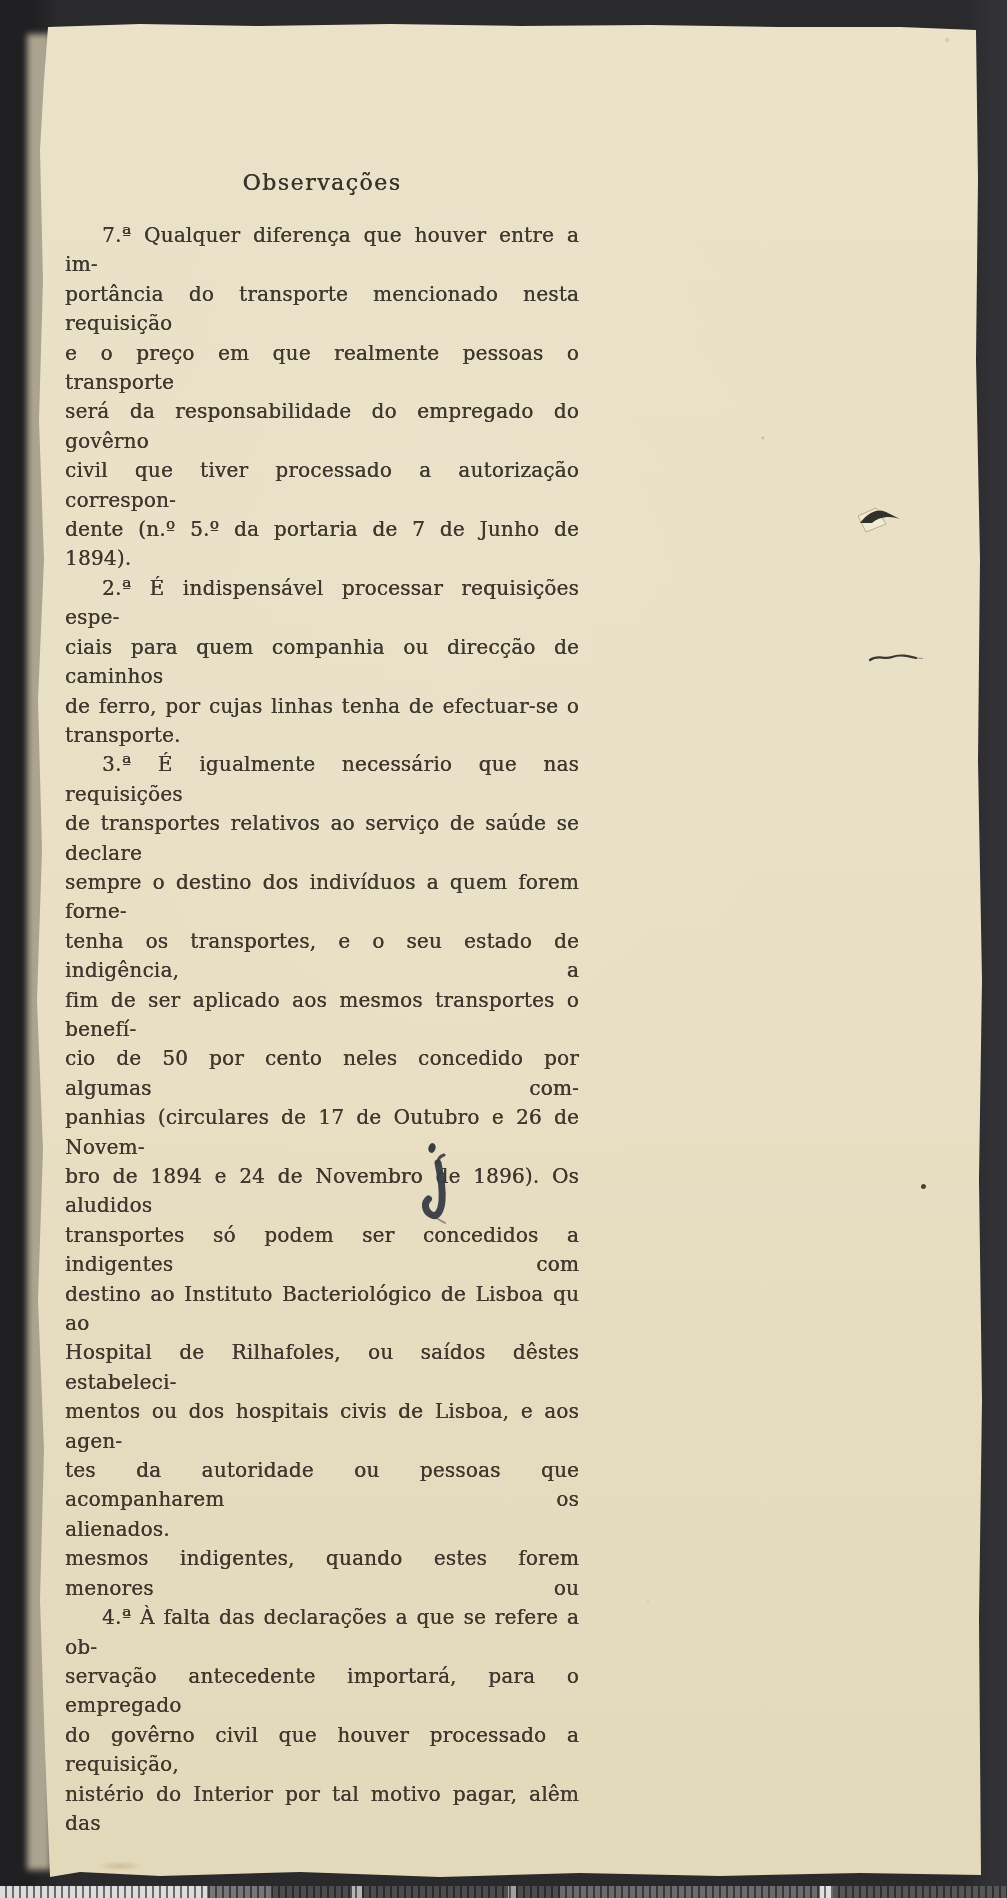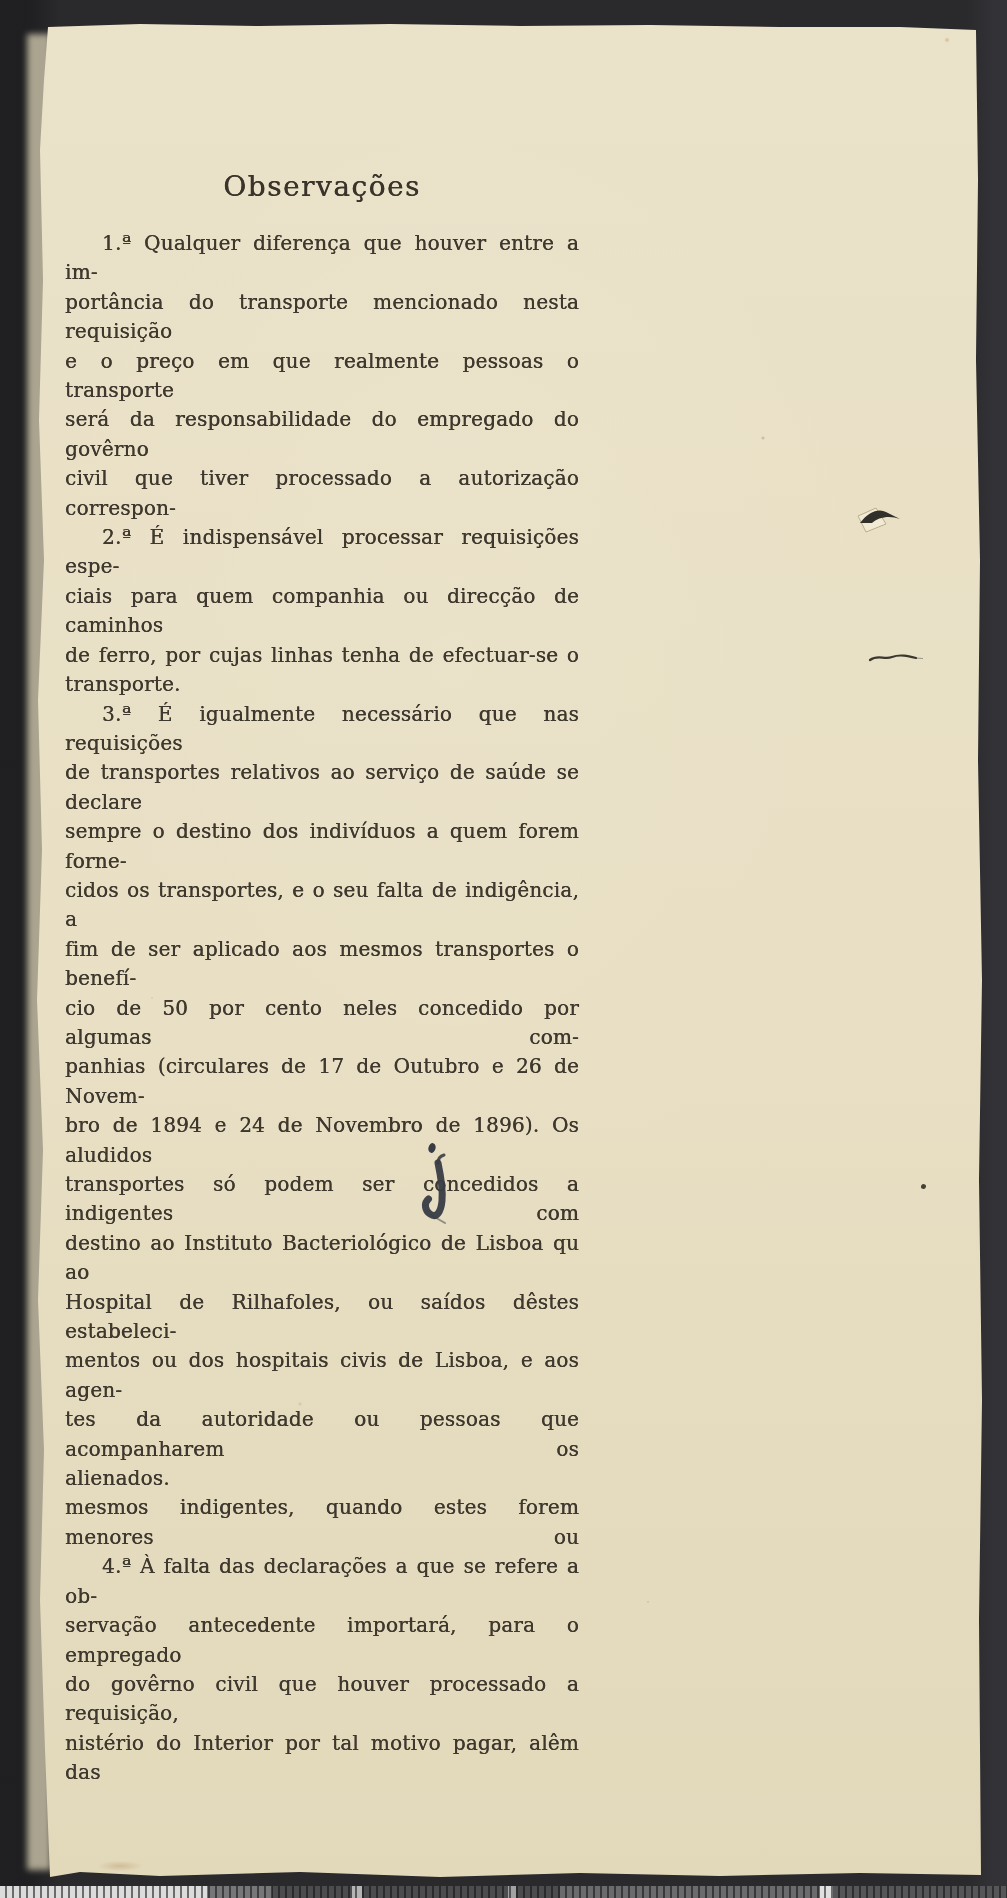--- a/index.html
+++ b/index.html
@@ -41,21 +41,21 @@
       radial-gradient(circle 2px at 648px 1602px, rgba(120,105,75,.28), rgba(0,0,0,0) 70%),
       radial-gradient(circle 2px at 152px 998px, rgba(120,105,75,.22), rgba(0,0,0,0) 70%),
       radial-gradient(circle 4px at 947px 40px, rgba(176,140,84,.45), rgba(0,0,0,0) 70%),
       radial-gradient(ellipse 30px 7px at 120px 1866px, rgba(160,120,60,.28), rgba(0,0,0,0) 75%);
   }
   .content{
     position:absolute;left:65px;top:170px;width:514px;
     color:#3f382e;
   }
   .title{
-    text-align:center;font-size:28px;letter-spacing:1.5px;
+    text-align:center;font-size:22px;letter-spacing:1.5px;
     color:#3a342b;margin-bottom:26px;
     text-shadow:.4px 0 0 currentColor;
   }
   .obs .line{
     font-size:20px;line-height:29.4px;
     text-align:justify;text-align-last:justify;
     letter-spacing:.2px;word-spacing:1px;
     text-shadow:.3px 0 0 currentColor;
     white-space:normal;
   }
@@ -77,37 +77,38 @@
 <div class="backdrop"></div>
 <div class="deckle"></div>
 
 <div class="paper">
   <div class="grain"></div>
 
   <div class="content">
     <div class="title">Observações</div>
     <div id="observations">
         <div class="obs">
-          <div class="line first">1.ª Qualquer diferença que houver entre a im-</div>
+          <div class="line first">7.ª Qualquer diferença que houver entre a im-</div>
           <div class="line">portância do transporte mencionado nesta requisição</div>
           <div class="line">e o preço em que realmente pessoas o transporte</div>
           <div class="line">será da responsabilidade do empregado do govêrno</div>
           <div class="line">civil que tiver processado a autorização correspon-</div>
+          <div class="line last">dente (n.º 5.º da portaria de 7 de Junho de 1894).</div>
         </div>
         <div class="obs">
           <div class="line first">2.ª É indispensável processar requisições espe-</div>
           <div class="line">ciais para quem companhia ou direcção de caminhos</div>
           <div class="line">de ferro, por cujas linhas tenha de efectuar-se o</div>
           <div class="line last">transporte.</div>
         </div>
         <div class="obs">
           <div class="line first">3.ª É igualmente necessário que nas requisições</div>
           <div class="line">de transportes relativos ao serviço de saúde se declare</div>
           <div class="line">sempre o destino dos indivíduos a quem forem forne-</div>
-          <div class="line">cidos os transportes, e o seu falta de indigência, a</div>
+          <div class="line">tenha os transportes, e o seu estado de indigência, a</div>
           <div class="line">fim de ser aplicado aos mesmos transportes o benefí-</div>
           <div class="line">cio de 50 por cento neles concedido por algumas com-</div>
           <div class="line">panhias (circulares de 17 de Outubro e 26 de Novem-</div>
           <div class="line">bro de 1894 e 24 de Novembro de 1896). Os aludidos</div>
           <div class="line">transportes só podem ser concedidos a indigentes com</div>
           <div class="line">destino ao Instituto Bacteriológico de Lisboa qu ao</div>
           <div class="line">Hospital de Rilhafoles, ou saídos dêstes estabeleci-</div>
           <div class="line">mentos ou dos hospitais civis de Lisboa, e aos agen-</div>
           <div class="line">tes da autoridade ou pessoas que acompanharem os</div>
           <div class="line last">alienados.</div>

